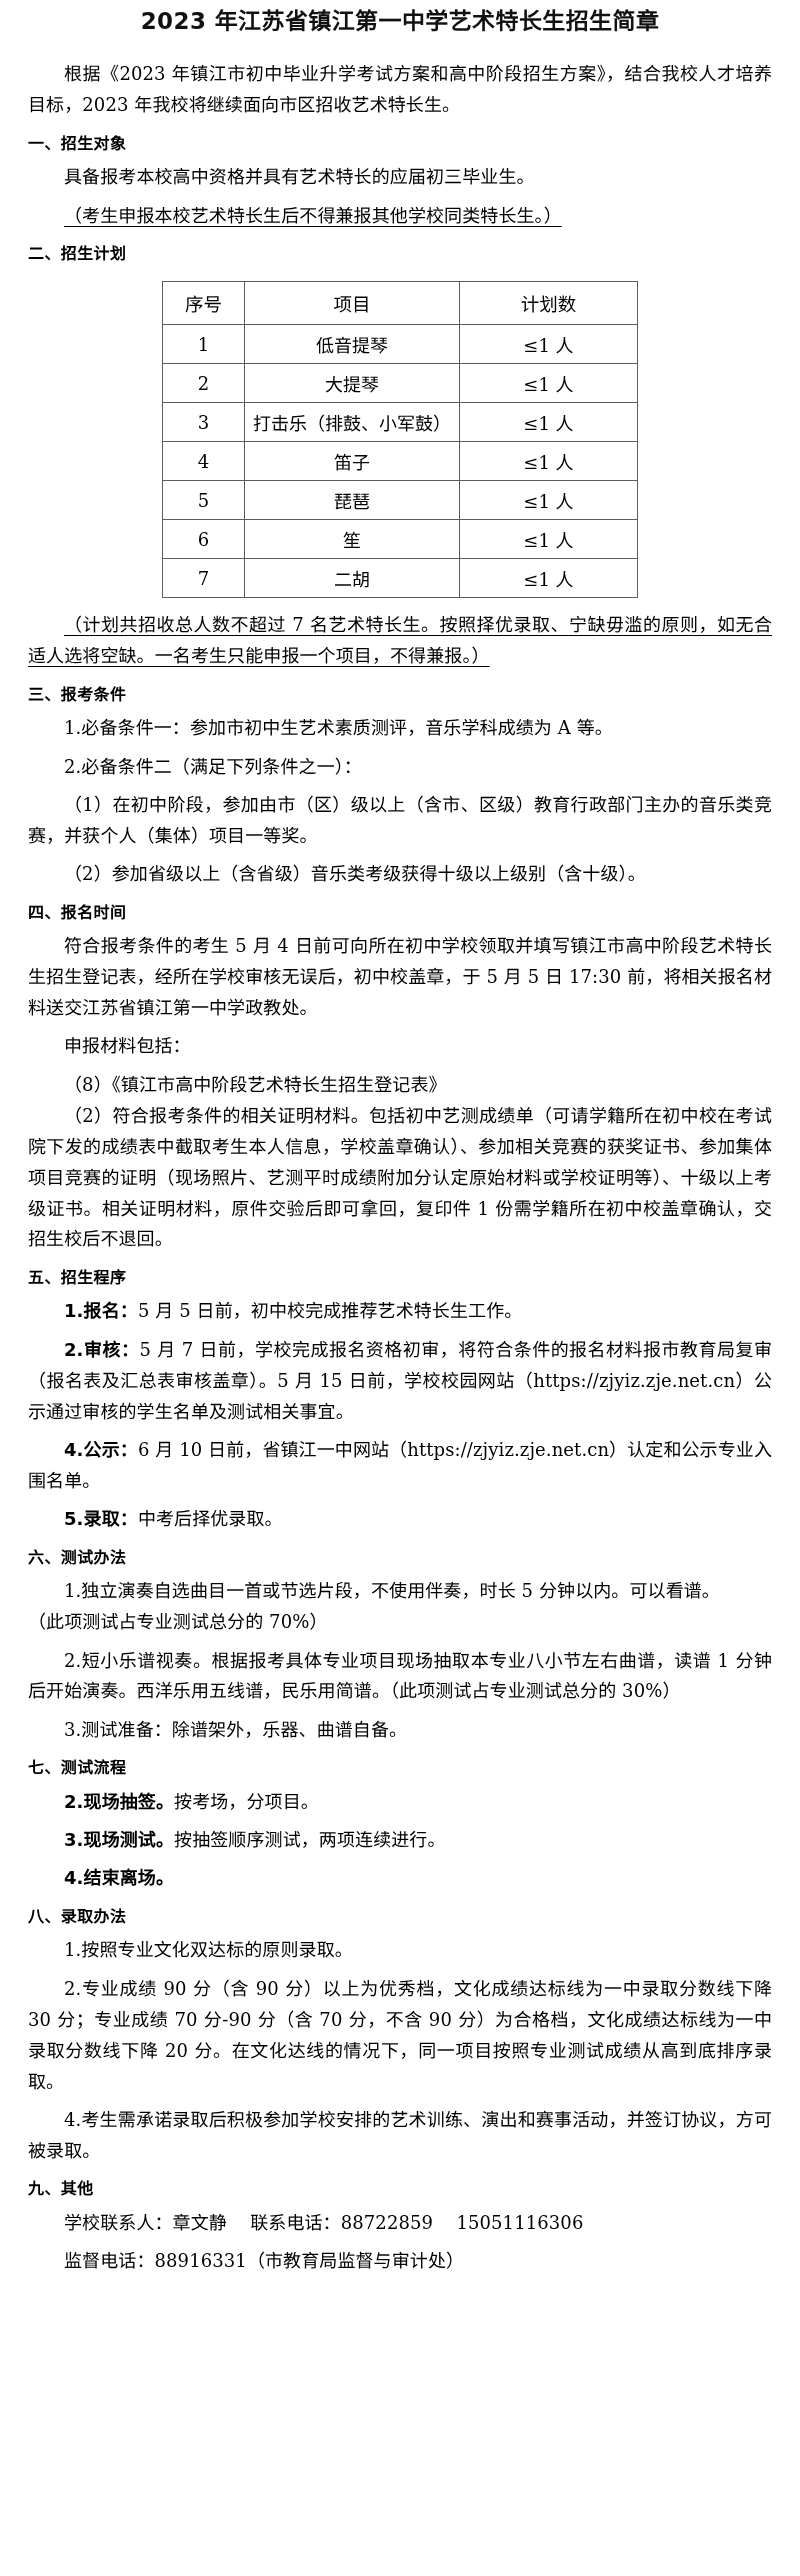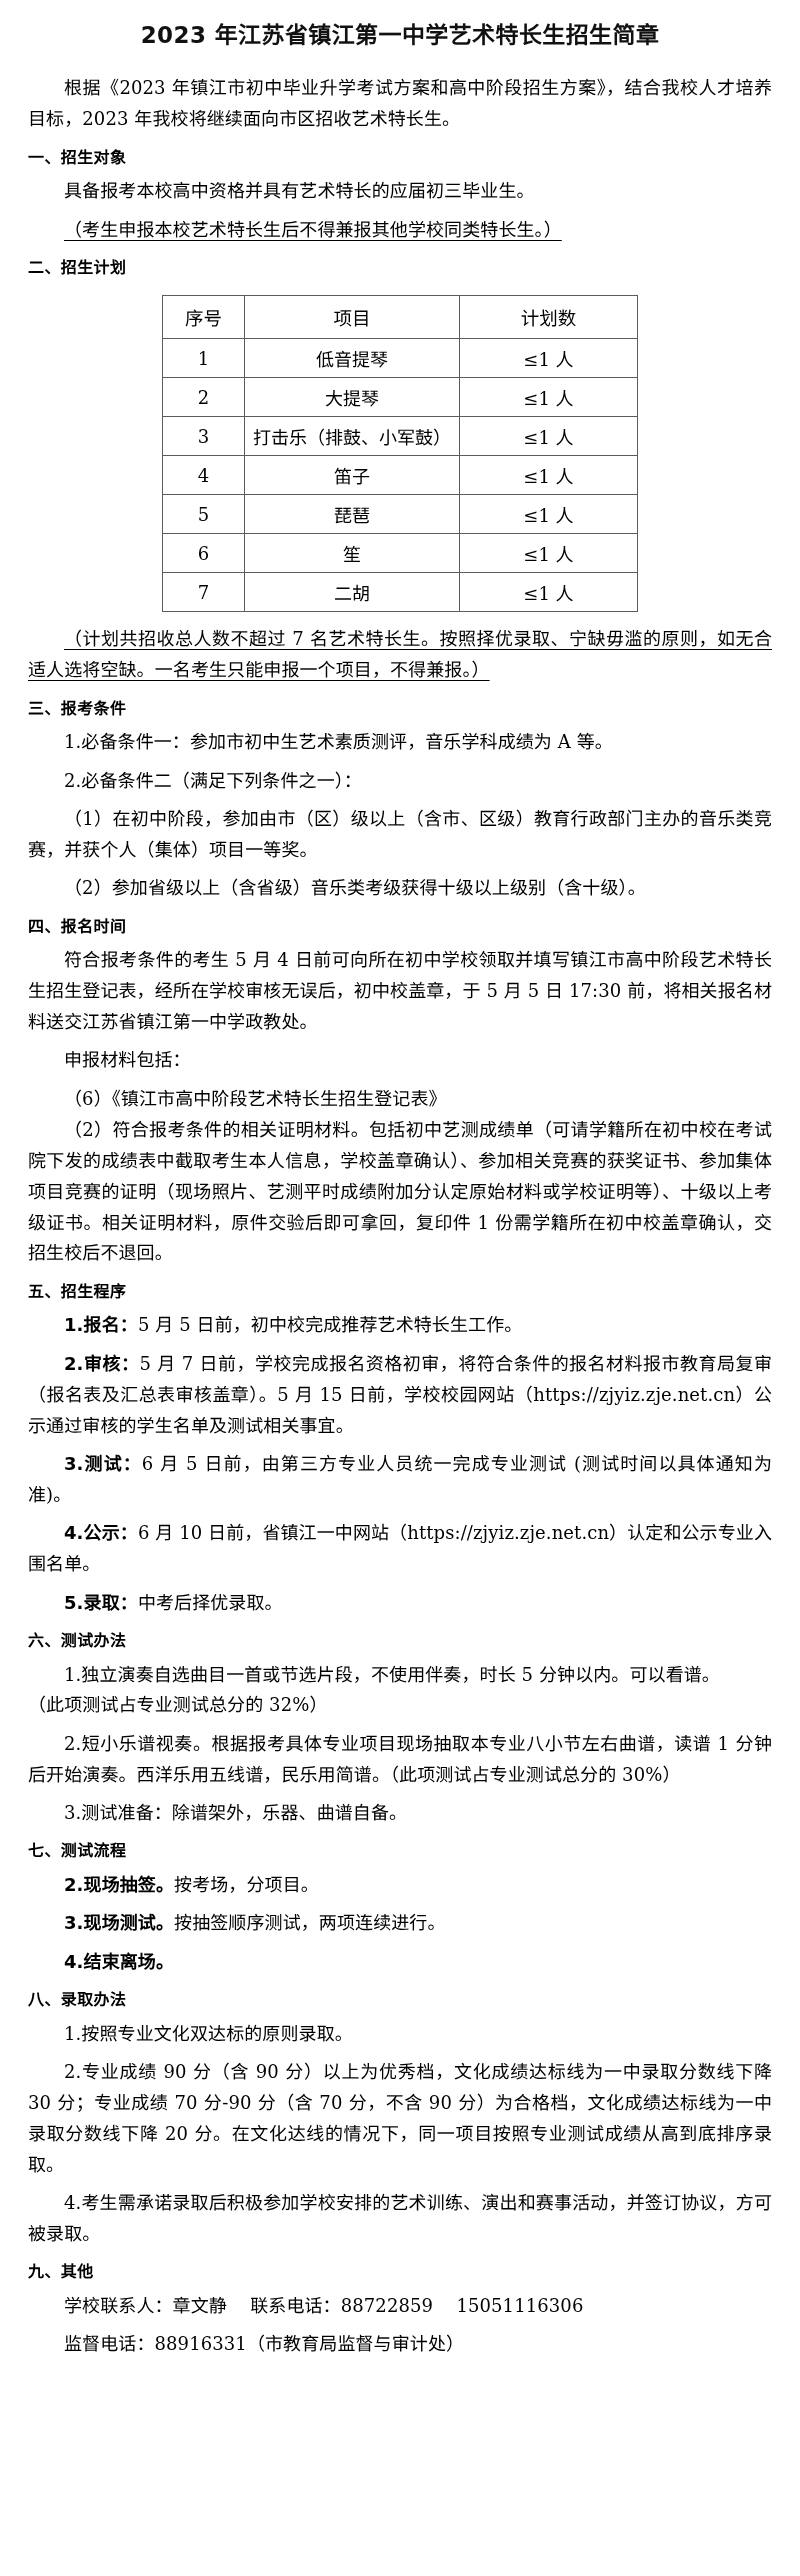--- a/index.html
+++ b/index.html
@@ -11,21 +11,21 @@
     width: 800px;
     min-height: 2576px;
     font-family: "DejaVu Serif", "Liberation Serif", serif;
     color: #000000;
     -webkit-font-smoothing: antialiased;
   }
   .page {
     width: 800px;
     min-height: 2576px;
     box-sizing: border-box;
-    padding: 17px 28px 15px 28px;
+    padding: 3px 28px 15px 28px;
     background: #ffffff;
     position: relative;
   }
 
   
   .doc-title {
     text-align: center;
     font-family: "DejaVu Sans", "Liberation Sans", sans-serif;
     font-weight: 700;
     font-size: 23px;
@@ -174,43 +174,40 @@
 
   <h2 class="section-h">三、报考条件</h2>
   <p class="para indent2">1.必备条件一：参加市初中生艺术素质测评，音乐学科成绩为 A 等。</p>
   <p class="para indent2">2.必备条件二（满足下列条件之一）：</p>
   <p class="para indent2">（1）在初中阶段，参加由市（区）级以上（含市、区级）教育行政部门主办的音乐类竞赛，并获个人（集体）项目一等奖。</p>
   <p class="para indent2">（2）参加省级以上（含省级）音乐类考级获得十级以上级别（含十级）。</p>
 
   <h2 class="section-h">四、报名时间</h2>
   <p class="para indent2">符合报考条件的考生 5 月 4 日前可向所在初中学校领取并填写镇江市高中阶段艺术特长生招生登记表，经所在学校审核无误后，初中校盖章，于 5 月 5 日 17:30 前，将相关报名材料送交江苏省镇江第一中学政教处。</p>
   <p class="para indent2">申报材料包括：</p>
-  <p class="para indent2" style="margin-bottom:0">（6）《镇江市高中阶段艺术特长生招生登记表》</p>
+  <p class="para indent2" style="margin-bottom:0">（8）《镇江市高中阶段艺术特长生招生登记表》</p>
   <p class="para indent2">（2）符合报考条件的相关证明材料。包括初中艺测成绩单（可请学籍所在初中校在考试院下发的成绩表中截取考生本人信息，学校盖章确认）、参加相关竞赛的获奖证书、参加集体项目竞赛的证明（现场照片、艺测平时成绩附加分认定原始材料或学校证明等）、十级以上考级证书。相关证明材料，原件交验后即可拿回，复印件 1 份需学籍所在初中校盖章确认，交招生校后不退回。</p>
 
   <h2 class="section-h">五、招生程序</h2>
   <p class="para indent2">
     <span class="b">1.报名：</span><span>5 月 5 日前，初中校完成推荐艺术特长生工作。</span>
   </p>
   <p class="para indent2">
     <span class="b">2.审核：</span><span>5 月 7 日前，学校完成报名资格初审，将符合条件的报名材料报市教育局复审（报名表及汇总表审核盖章）。5 月 15 日前，学校校园网站（https://zjyiz.zje.net.cn）公示通过审核的学生名单及测试相关事宜。</span>
-  </p>
-  <p class="para indent2">
-    <span class="b">3.测试：</span><span>6 月 5 日前，由第三方专业人员统一完成专业测试 (测试时间以具体通知为准)。</span>
   </p>
   <p class="para indent2">
     <span class="b">4.公示：</span><span>6 月 10 日前，省镇江一中网站（https://zjyiz.zje.net.cn）认定和公示专业入围名单。</span>
   </p>
   <p class="para indent2">
     <span class="b">5.录取：</span><span>中考后择优录取。</span>
   </p>
 
   <h2 class="section-h">六、测试办法</h2>
   <p class="para indent2" style="margin-bottom:0">1.独立演奏自选曲目一首或节选片段，不使用伴奏，时长 5 分钟以内。可以看谱。</p>
-  <p class="para">（此项测试占专业测试总分的 32%）</p>
+  <p class="para">（此项测试占专业测试总分的 70%）</p>
   <p class="para indent2">2.短小乐谱视奏。根据报考具体专业项目现场抽取本专业八小节左右曲谱，读谱 1 分钟后开始演奏。西洋乐用五线谱，民乐用简谱。（此项测试占专业测试总分的 30%）</p>
   <p class="para indent2">3.测试准备：除谱架外，乐器、曲谱自备。</p>
 
   <h2 class="section-h">七、测试流程</h2>
   <p class="para indent2">
     <span class="b">2.现场抽签。</span><span>按考场，分项目。</span>
   </p>
   <p class="para indent2">
     <span class="b">3.现场测试。</span><span>按抽签顺序测试，两项连续进行。</span>
   </p>

